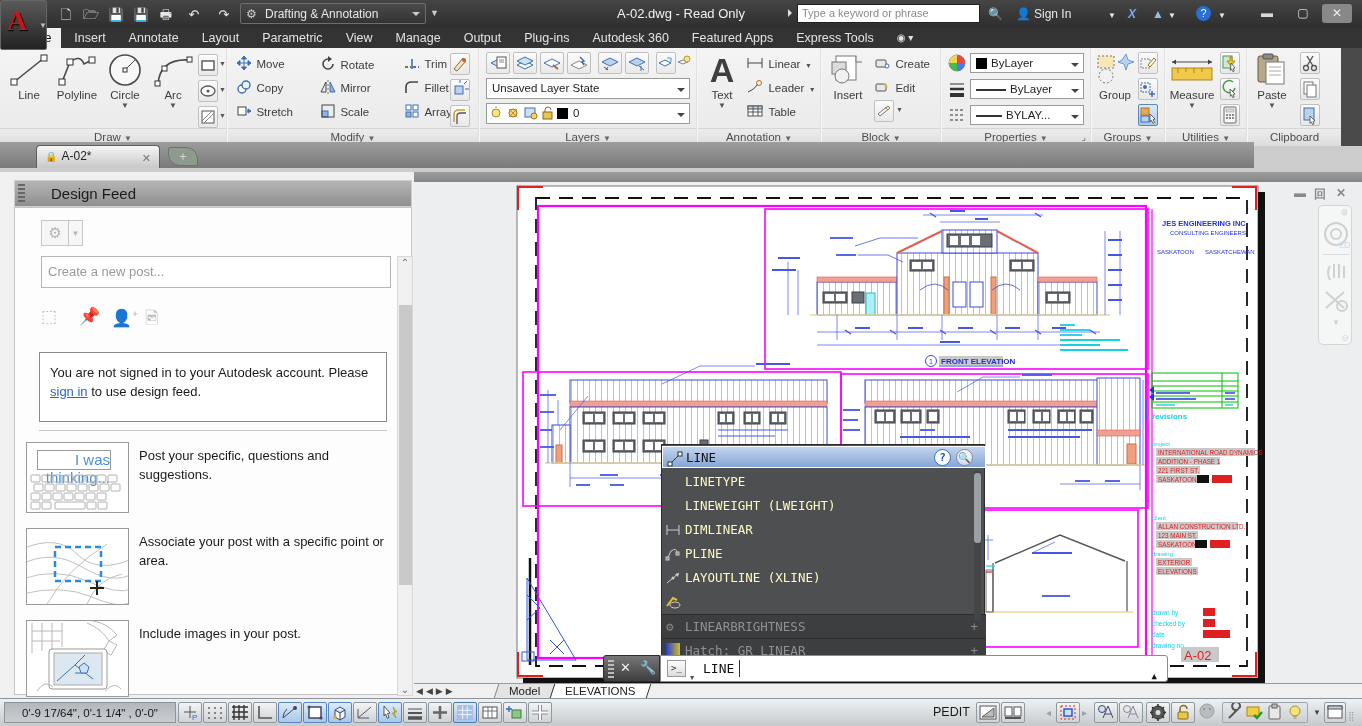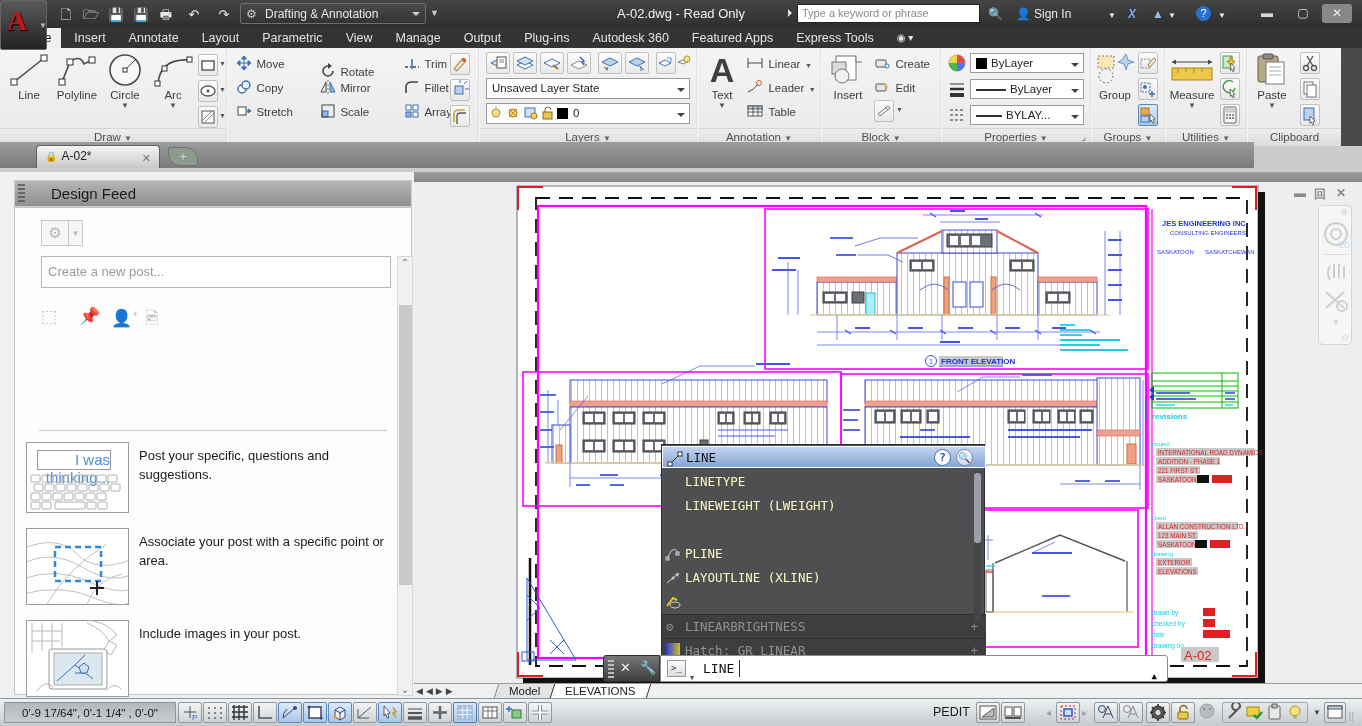--- a/index.html
+++ b/index.html
@@ -217,21 +217,21 @@
         </div>
       <span class="abs" style="left:219px;top:64px;font-size:7px;color:#555">▼</span>
       <div class="abs plabel"><span>Draw</span> <span class="pl-car">▼</span></div>
     </div>
     <div class="abs psep" style="left:226px"></div>
 
     <div class="abs panel" style="left:228px;width:250px">
       <div class="abs smbtn" style="left:8px;top:4px"><svg width="16" height="16" viewBox="0 0 16 16" style="display:inline-block;vertical-align:-3px">
             <path d="M8 1 L8 15 M1 8 L15 8 M8 1 l-2.5 3 h5z M8 15 l-2.5 -3 h5z M1 8 l3 -2.5 v5z M15 8 l-3 -2.5 v5z" fill="#3d6fb4" stroke="#3d6fb4"></path>
           </svg> <span class="smlabel">Move</span></div>
-      <div class="abs smbtn" style="left:92px;top:12px"><svg width="16" height="16" viewBox="0 0 16 16" style="display:inline-block;vertical-align:-3px">
+      <div class="abs smbtn" style="left:92px;top:5px"><svg width="16" height="16" viewBox="0 0 16 16" style="display:inline-block;vertical-align:-3px">
             <path d="M13 8 A5 5 0 1 1 8 3" fill="none" stroke="#444" stroke-width="1.6"></path>
             <path d="M8 0 l4 3 -4 3z" fill="#444"></path>
           </svg> <span class="smlabel">Rotate</span></div>
       <div class="abs smbtn" style="left:176px;top:4px"><svg width="16" height="16" viewBox="0 0 16 16" style="display:inline-block;vertical-align:-3px">
             <path d="M1 12 L7 12 M9 12 L15 12" stroke="#444" stroke-width="1.4" stroke-dasharray="3 2"></path>
             <line x1="8" y1="4" x2="8" y2="14" stroke="#3d6fb4" stroke-width="1.6"></line>
           </svg> <span class="smlabel">Trim</span> <span style="font-size:7px;color:#555">▼</span></div>
       <div class="abs smbtn" style="left:8px;top:28px"><svg width="16" height="16" viewBox="0 0 16 16" style="display:inline-block;vertical-align:-3px">
             <circle cx="6" cy="10" r="4" fill="#fff" stroke="#3d6fb4" stroke-width="1.4"></circle>
             <circle cx="10" cy="6" r="4" fill="#eaf1fa" stroke="#3d6fb4" stroke-width="1.4"></circle>
@@ -269,20 +269,21 @@
             <rect x="4" y="6" width="8" height="8" fill="#bcd2ea" stroke="#3d6fb4"></rect>
             <path d="M13 4 l3 -3 M14 9 l4 0 M9 3 l0 -3" stroke="#3d6fb4"></path>
           </svg>
         </div>
       <div class="abs minibtn" style="left:222px;top:57px">
           <svg width="18" height="20" viewBox="0 0 18 20">
             <path d="M3 16 L3 8 Q3 4 8 4 L14 4" fill="none" stroke="#caa23c" stroke-width="1.6"></path>
             <path d="M6 18 L6 10 Q6 7 10 7 L15 7" fill="none" stroke="#555" stroke-width="1.3"></path>
           </svg>
         </div>
+      <div class="abs plabel"><span>Modify</span> <span class="pl-car">▼</span></div>
     </div>
     <div class="abs psep" style="left:478px"></div>
 
     <div class="abs panel" style="left:480px;width:216px">
       <div class="abs minibtn" style="left:6px;top:4px;width:24px">
           <svg width="22" height="20" viewBox="0 0 22 20">
             <path d="M4 10 l6 -3 6 3 -6 3z" fill="#cfe0f0" stroke="#3d6fb4"></path>
             <rect x="10" y="4" width="9" height="11" fill="#fff" stroke="#555"></rect>
             <line x1="12" y1="7" x2="17" y2="7" stroke="#888"></line>
             <line x1="12" y1="9" x2="17" y2="9" stroke="#888"></line>
@@ -549,20 +550,21 @@
     <div class="abs phead">Design Feed</div>
     <div class="abs pgrip"></div>
     <div class="abs pbody">
       <div class="abs gearbtn">⚙</div>
       <div class="abs gearcar">▼</div>
       <div class="abs newpost">Create a new post...</div>
       <span class="abs ficons" style="left:26px">⬚</span>
       <span class="abs ficons" style="left:64px">📌</span>
       <span class="abs ficons" style="left:96px">👤⁺</span>
       <span class="abs ficons" style="left:130px">🖻</span>
+      <div class="abs notice"><span>You are not signed in to your Autodesk account. Please </span><a href="#">sign in</a><span> to use design feed.</span></div>
       <div class="abs fdivider"></div>
 
       <div class="abs fitem-thumb" style="top:234px;height:71px">
         <div style="position:absolute;left:10px;top:7px;width:74px;height:20px;border:1px solid #9a9a9a;color:#4a90d9;font-size:15px;line-height:18px;text-align:right">I was thinking...</div>
         <svg width="101" height="40" style="position:absolute;left:0;top:30px">
             <g fill="none" stroke="#b0b0b0">
               <rect x="4" y="2" width="9" height="7" rx="1"></rect>
               <rect x="15" y="2" width="9" height="7" rx="1"></rect>
               <rect x="26" y="2" width="9" height="7" rx="1"></rect>
               <rect x="37" y="2" width="9" height="7" rx="1"></rect>
@@ -1033,20 +1035,28 @@
       <span class="plab">LINE</span>
       <span style="position:absolute;right:34px;top:2px;width:17px;height:17px;border-radius:50%;background:#fff;border:1.5px solid #3a6ab0;color:#2255a8;text-align:center;line-height:16px;font-size:11px;font-weight:bold">?</span>
       <span style="position:absolute;right:12px;top:2px;width:17px;height:17px;border-radius:50%;background:linear-gradient(#fff,#cfd8e8);border:1.5px solid #7a8aa8;color:#555;text-align:center;line-height:15px;font-size:10px">🔍</span>
     </div>
     <div class="abs prow" style="top:25px">
         <span class="plab">LINETYPE</span>
       </div>
     <div class="abs prow" style="top:49px">
         <span class="plab">LINEWEIGHT (LWEIGHT)</span>
       </div>
+    <div class="abs prow" style="top:73px">
+      <svg width="16" height="14" style="position:absolute;left:3px;top:5px" viewBox="0 0 16 14">
+          <line x1="2" y1="2" x2="2" y2="12" stroke="#ccc"></line>
+          <line x1="14" y1="2" x2="14" y2="12" stroke="#ccc"></line>
+          <line x1="2" y1="7" x2="14" y2="7" stroke="#ccc"></line>
+        </svg>
+      <span class="plab">DIMLINEAR</span>
+      </div>
     <div class="abs prow" style="top:121px">
       <svg width="16" height="14" style="position:absolute;left:3px;top:5px" viewBox="0 0 16 14">
           <line x1="2" y1="12" x2="14" y2="2" stroke="#ccc"></line>
           <path d="M14 2 l-4 1 3 3z" fill="#ccc"></path>
           <circle cx="8" cy="7" r="1.5" fill="#ccc"></circle>
         </svg>
       <span class="plab">LAYOUTLINE (XLINE)</span>
       </div>
     <div class="abs prow" style="top:97px">
       <svg width="16" height="14" style="position:absolute;left:3px;top:5px" viewBox="0 0 16 14">

